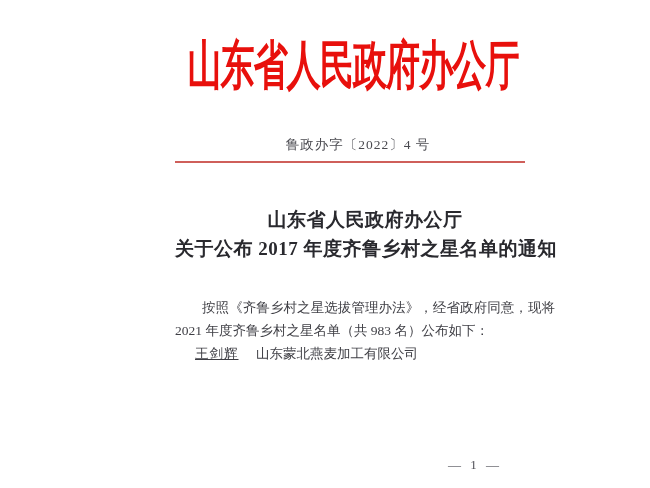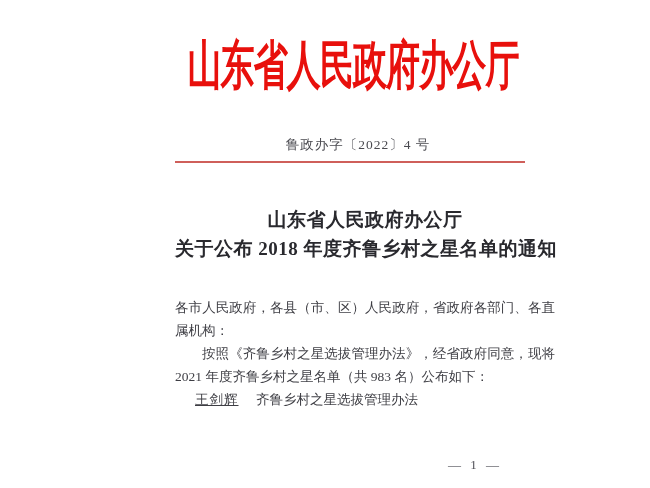--- a/index.html
+++ b/index.html
@@ -106,30 +106,29 @@
   </div>
 
   <div class="docnum">鲁政办字〔2022〕4 号</div>
 
   <div class="red-rule"></div>
 
   <div class="content">
 
     <div class="notice-title">
       <div>山东省人民政府办公厅</div>
-      <div>关于公布 2018 年度齐鲁乡村之星名单的通知</div>
+      <div>关于公布 2017 年度齐鲁乡村之星名单的通知</div>
     </div>
 
-    <p class="para">各市人民政府，各县（市、区）人民政府，省政府各部门、各直属机构：</p>
 
     <p class="para indent">按照《齐鲁乡村之星选拔管理办法》，经省政府同意，现将 2021 年度齐鲁乡村之星名单（共 983 名）公布如下：</p>
 
     <div class="list-row">
       <span class="name">王剑辉</span>
-      <span class="org">齐鲁乡村之星选拔管理办法</span>
+      <span class="org">山东蒙北燕麦加工有限公司</span>
     </div>
 
 
 
   </div>
 
   <div class="pagenum">— 1 —</div>
 
 </div>
 

